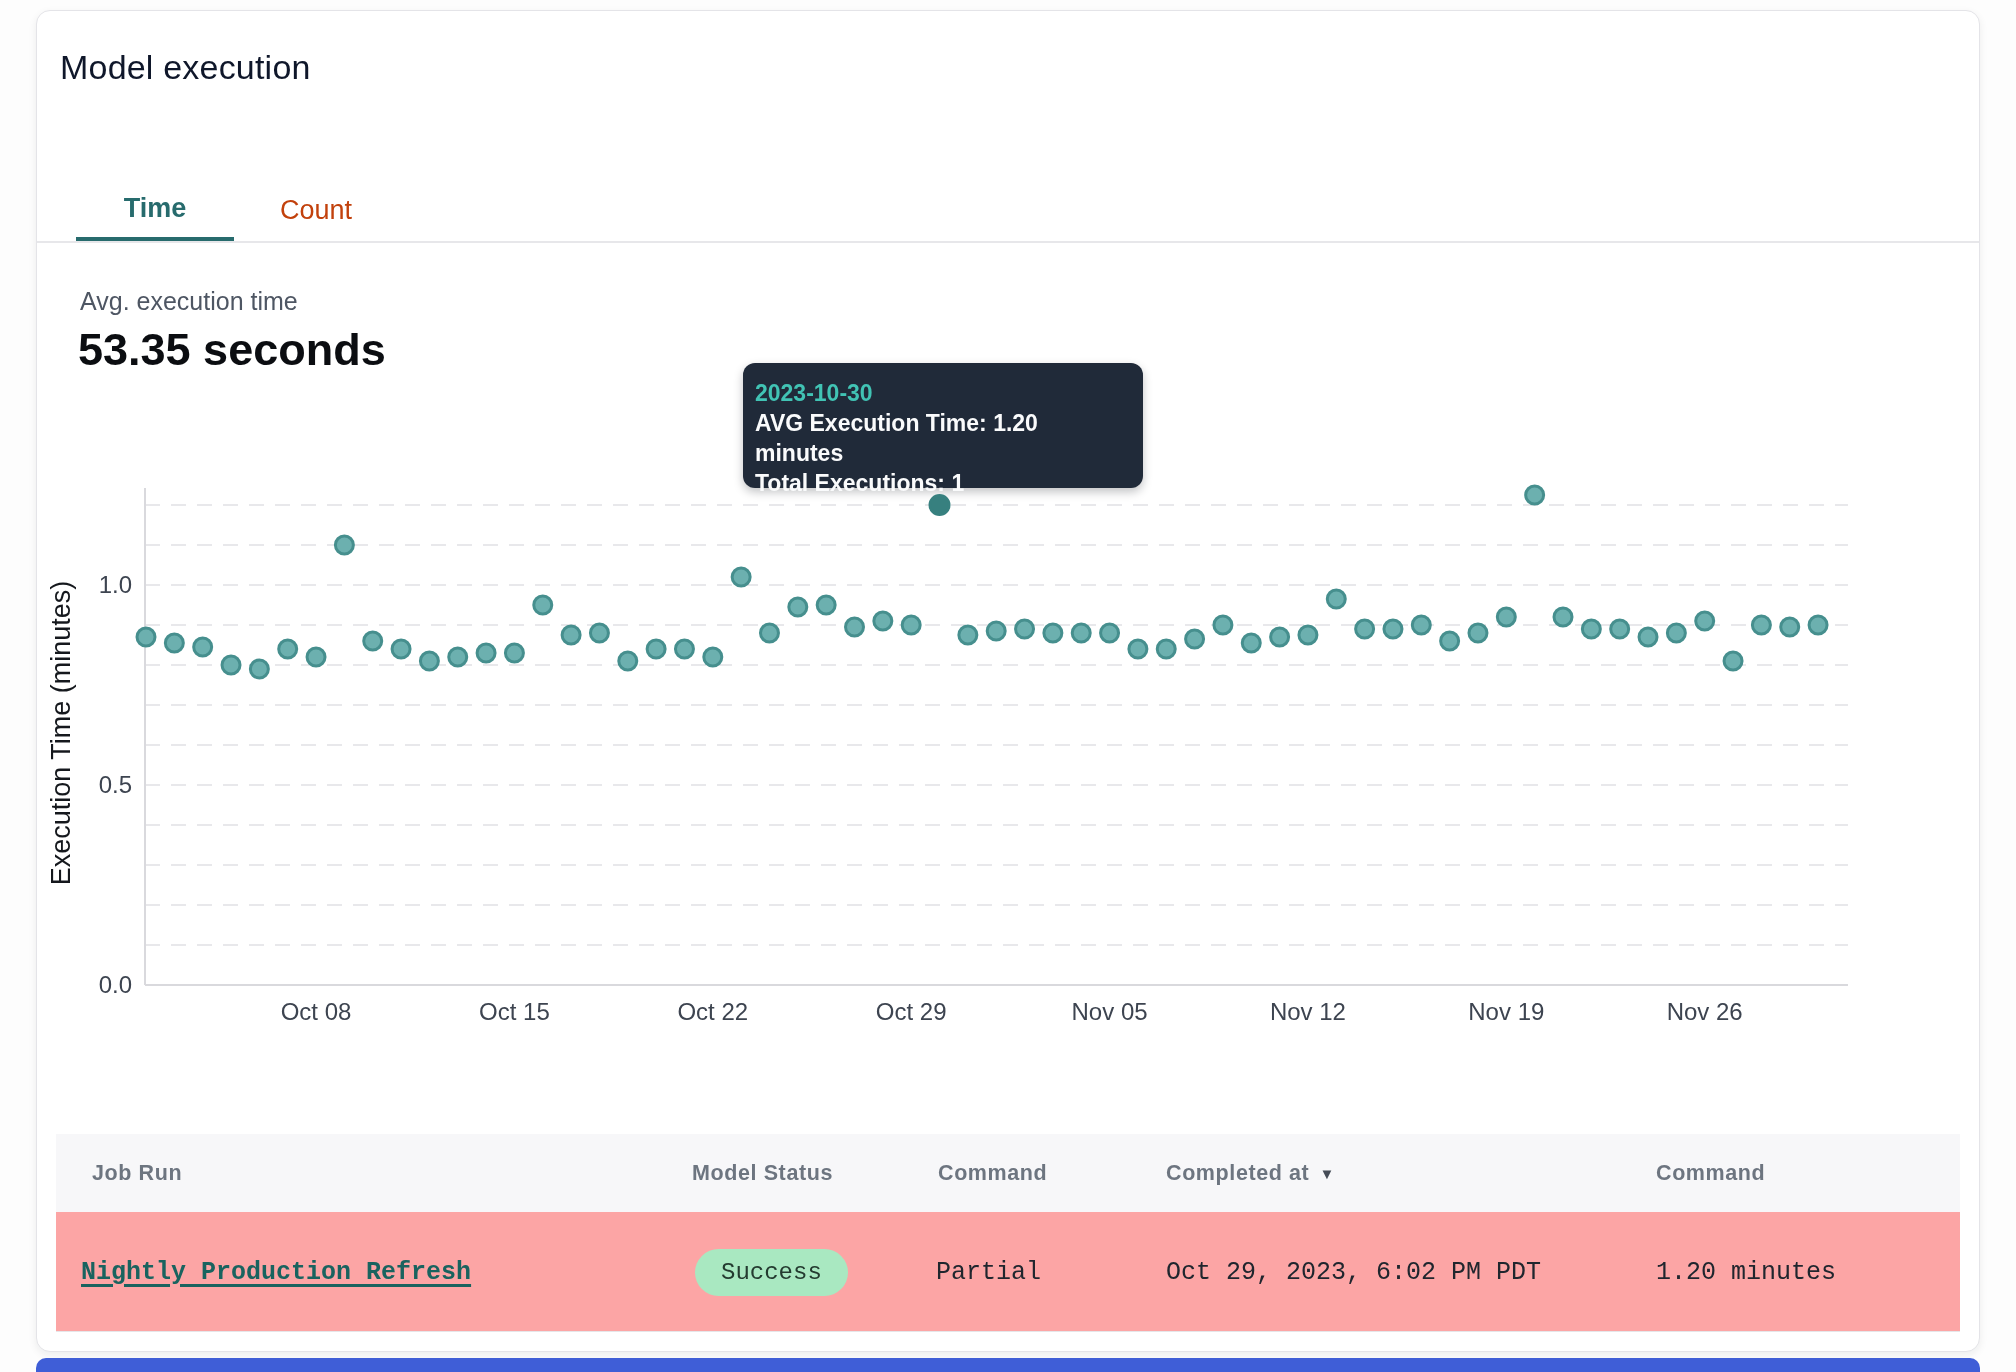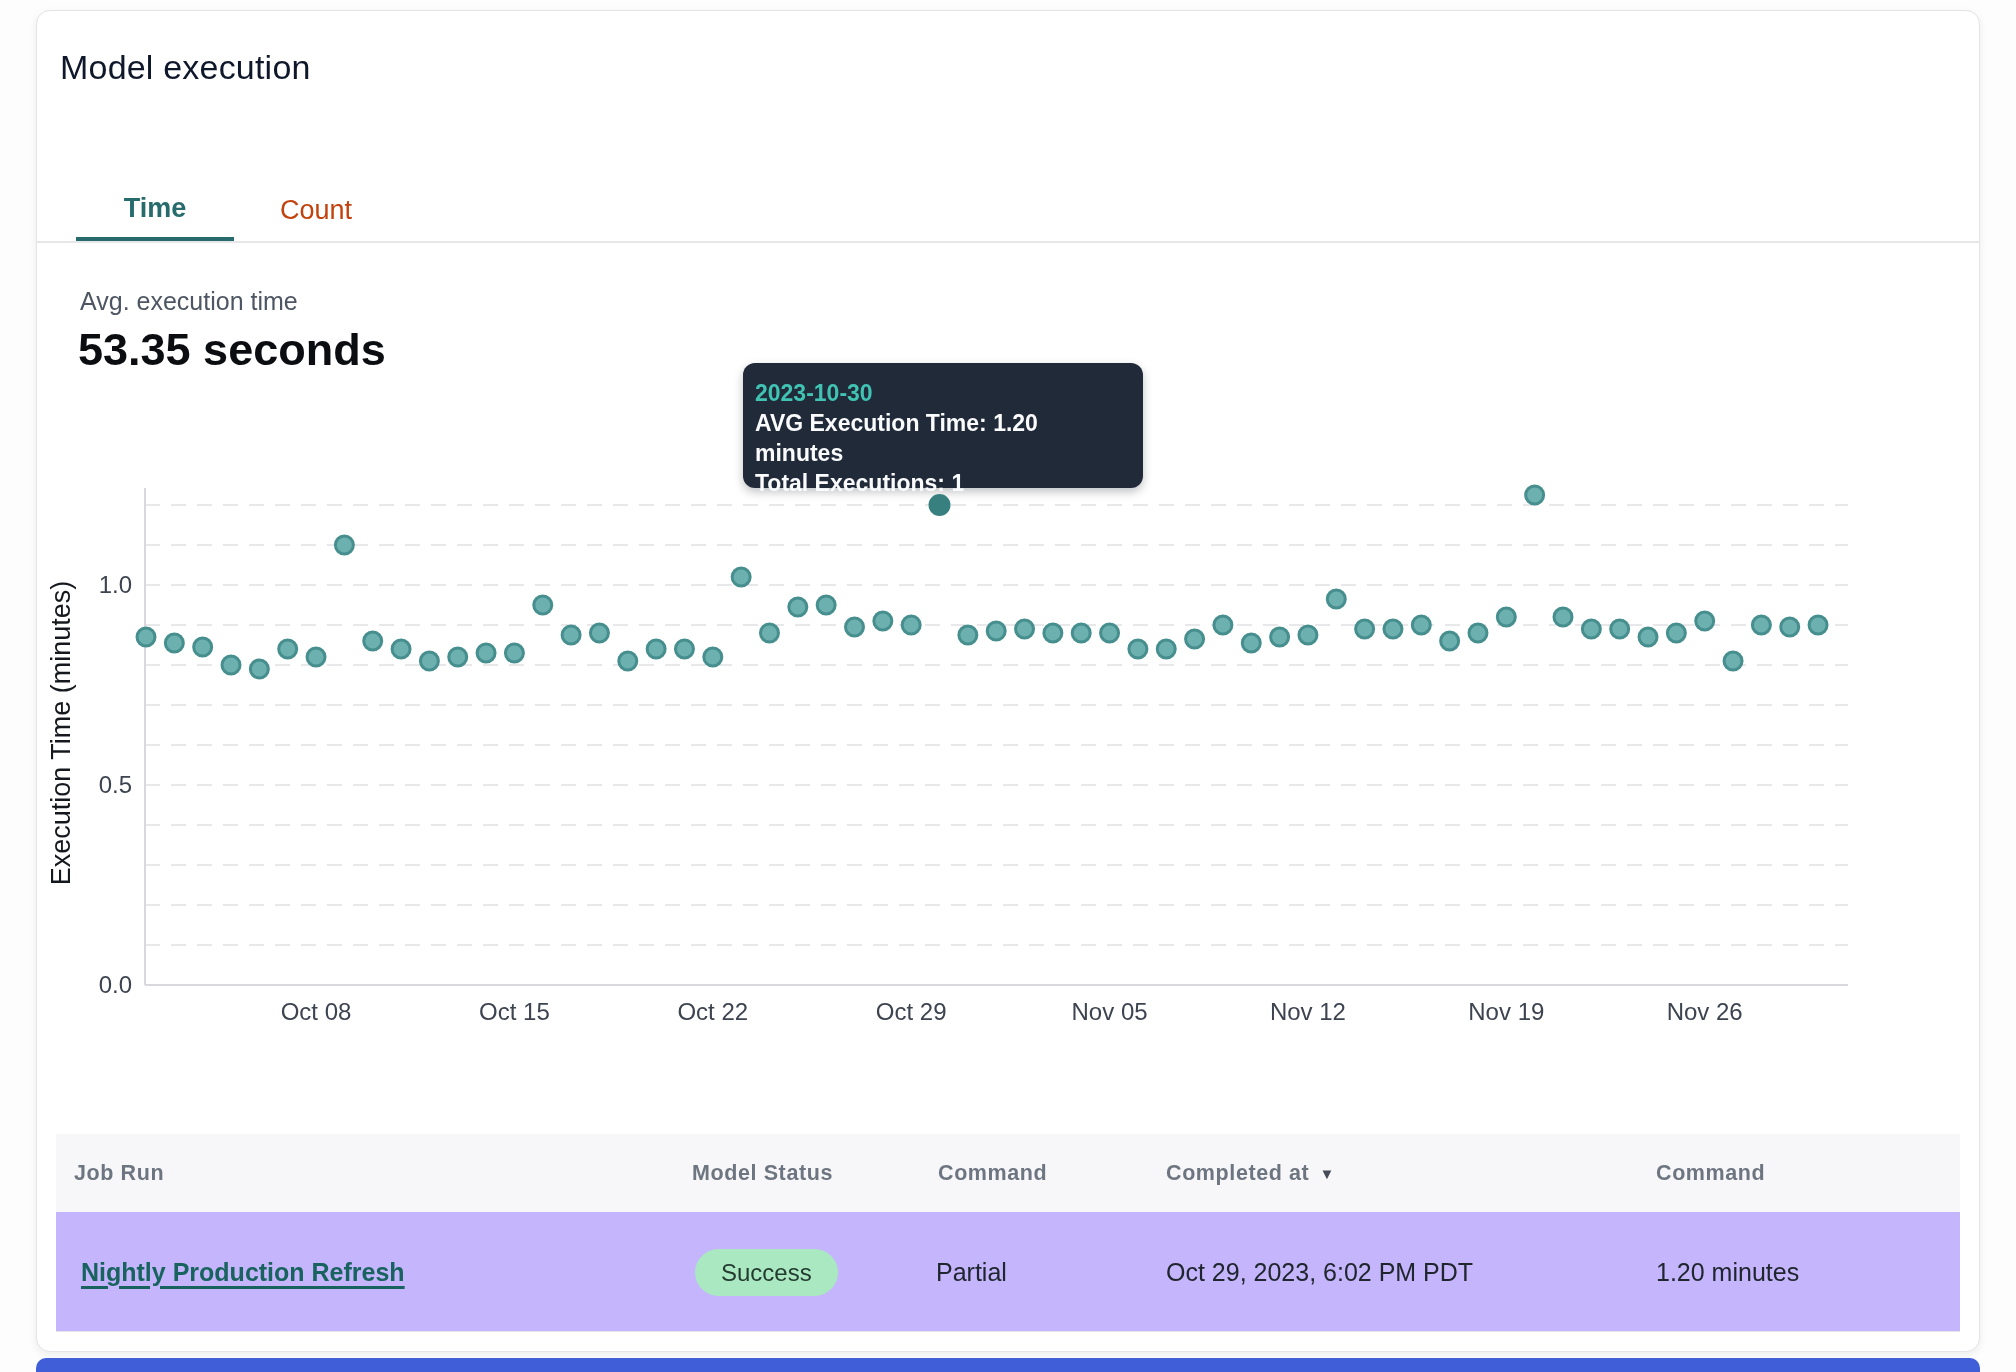--- a/index.html
+++ b/index.html
@@ -32,21 +32,21 @@
              box-shadow:0 4px 10px rgba(10,14,22,.25); }
   .tooltip .tt-date  { display:block; font-size:23px; font-weight:600; color:#41c3b4; line-height:30px; }
   .tooltip .tt-line  { display:block; font-size:23px; font-weight:700; color:#fafbfc; line-height:30px; }
 
   #chart-svg { position:absolute; left:0; top:430px; }
 
   .tbl-head { position:absolute; left:56px; top:1134px; width:1904px; height:78px; background:#f7f7f9; }
   .th { position:absolute; top:0; height:78px; display:flex; align-items:center;
         font-size:21.5px; font-weight:700; color:#6d7580; letter-spacing:.6px; }
   .th .sort-arrow { font-size:15px; color:#454c57; margin-left:10px; }
-  .tbl-row { position:absolute; left:56px; top:1212px; width:1904px; height:120px; background:#c4b5fd; border-bottom:1.5px solid #e6e6e9; }
+  .tbl-row { position:absolute; left:56px; top:1212px; width:1904px; height:120px; background:#fca5a5; border-bottom:1.5px solid #e6e6e9;font-family:Liberation Mono, monospace; }
   .td { position:absolute; top:0; height:120px; display:flex; align-items:center; font-size:25px; color:#20262e; }
   .job-link { color:#19635f; font-weight:700; text-decoration:underline; text-underline-offset:5px; text-decoration-thickness:2.5px; cursor:pointer; }
   .pill { position:absolute; left:639px; top:37px; height:47px; padding:0 26px; border-radius:24px;
           background:#a9e8c1; color:#243b30; font-size:24px; display:flex; align-items:center; }
 
   .footer-bar { position:absolute; left:36px; top:1358px; width:1944px; height:14px;
                 background:#3f5ed7; border-radius:10px 10px 0 0; }
 </style>
 </head>
 <body>
@@ -154,21 +154,21 @@
       <circle cx="1648.02" cy="207" r="9" fill="#6cb0af" stroke="#468f8e" stroke-width="3"></circle>
       <circle cx="1676.36" cy="203" r="9" fill="#6cb0af" stroke="#468f8e" stroke-width="3"></circle>
       <circle cx="1704.7" cy="191" r="9" fill="#6cb0af" stroke="#468f8e" stroke-width="3"></circle>
       <circle cx="1733.04" cy="231" r="9" fill="#6cb0af" stroke="#468f8e" stroke-width="3"></circle>
       <circle cx="1761.3799999999999" cy="195" r="9" fill="#6cb0af" stroke="#468f8e" stroke-width="3"></circle>
       <circle cx="1789.72" cy="197" r="9" fill="#6cb0af" stroke="#468f8e" stroke-width="3"></circle>
       <circle cx="1818.06" cy="195" r="9" fill="#6cb0af" stroke="#468f8e" stroke-width="3"></circle>
     </svg>
 
   <div class="tbl-head">
-    <div class="th" style="left:18px;">
+    <div class="th" style="left:36px;">
         <span>Job Run</span>
       </div>
     <div class="th" style="left:636px;">
         <span>Model Status</span>
       </div>
     <div class="th" style="left:882px;">
         <span>Command</span>
       </div>
     <div class="th" style="left:1110px;">
       <span>Completed at</span>

